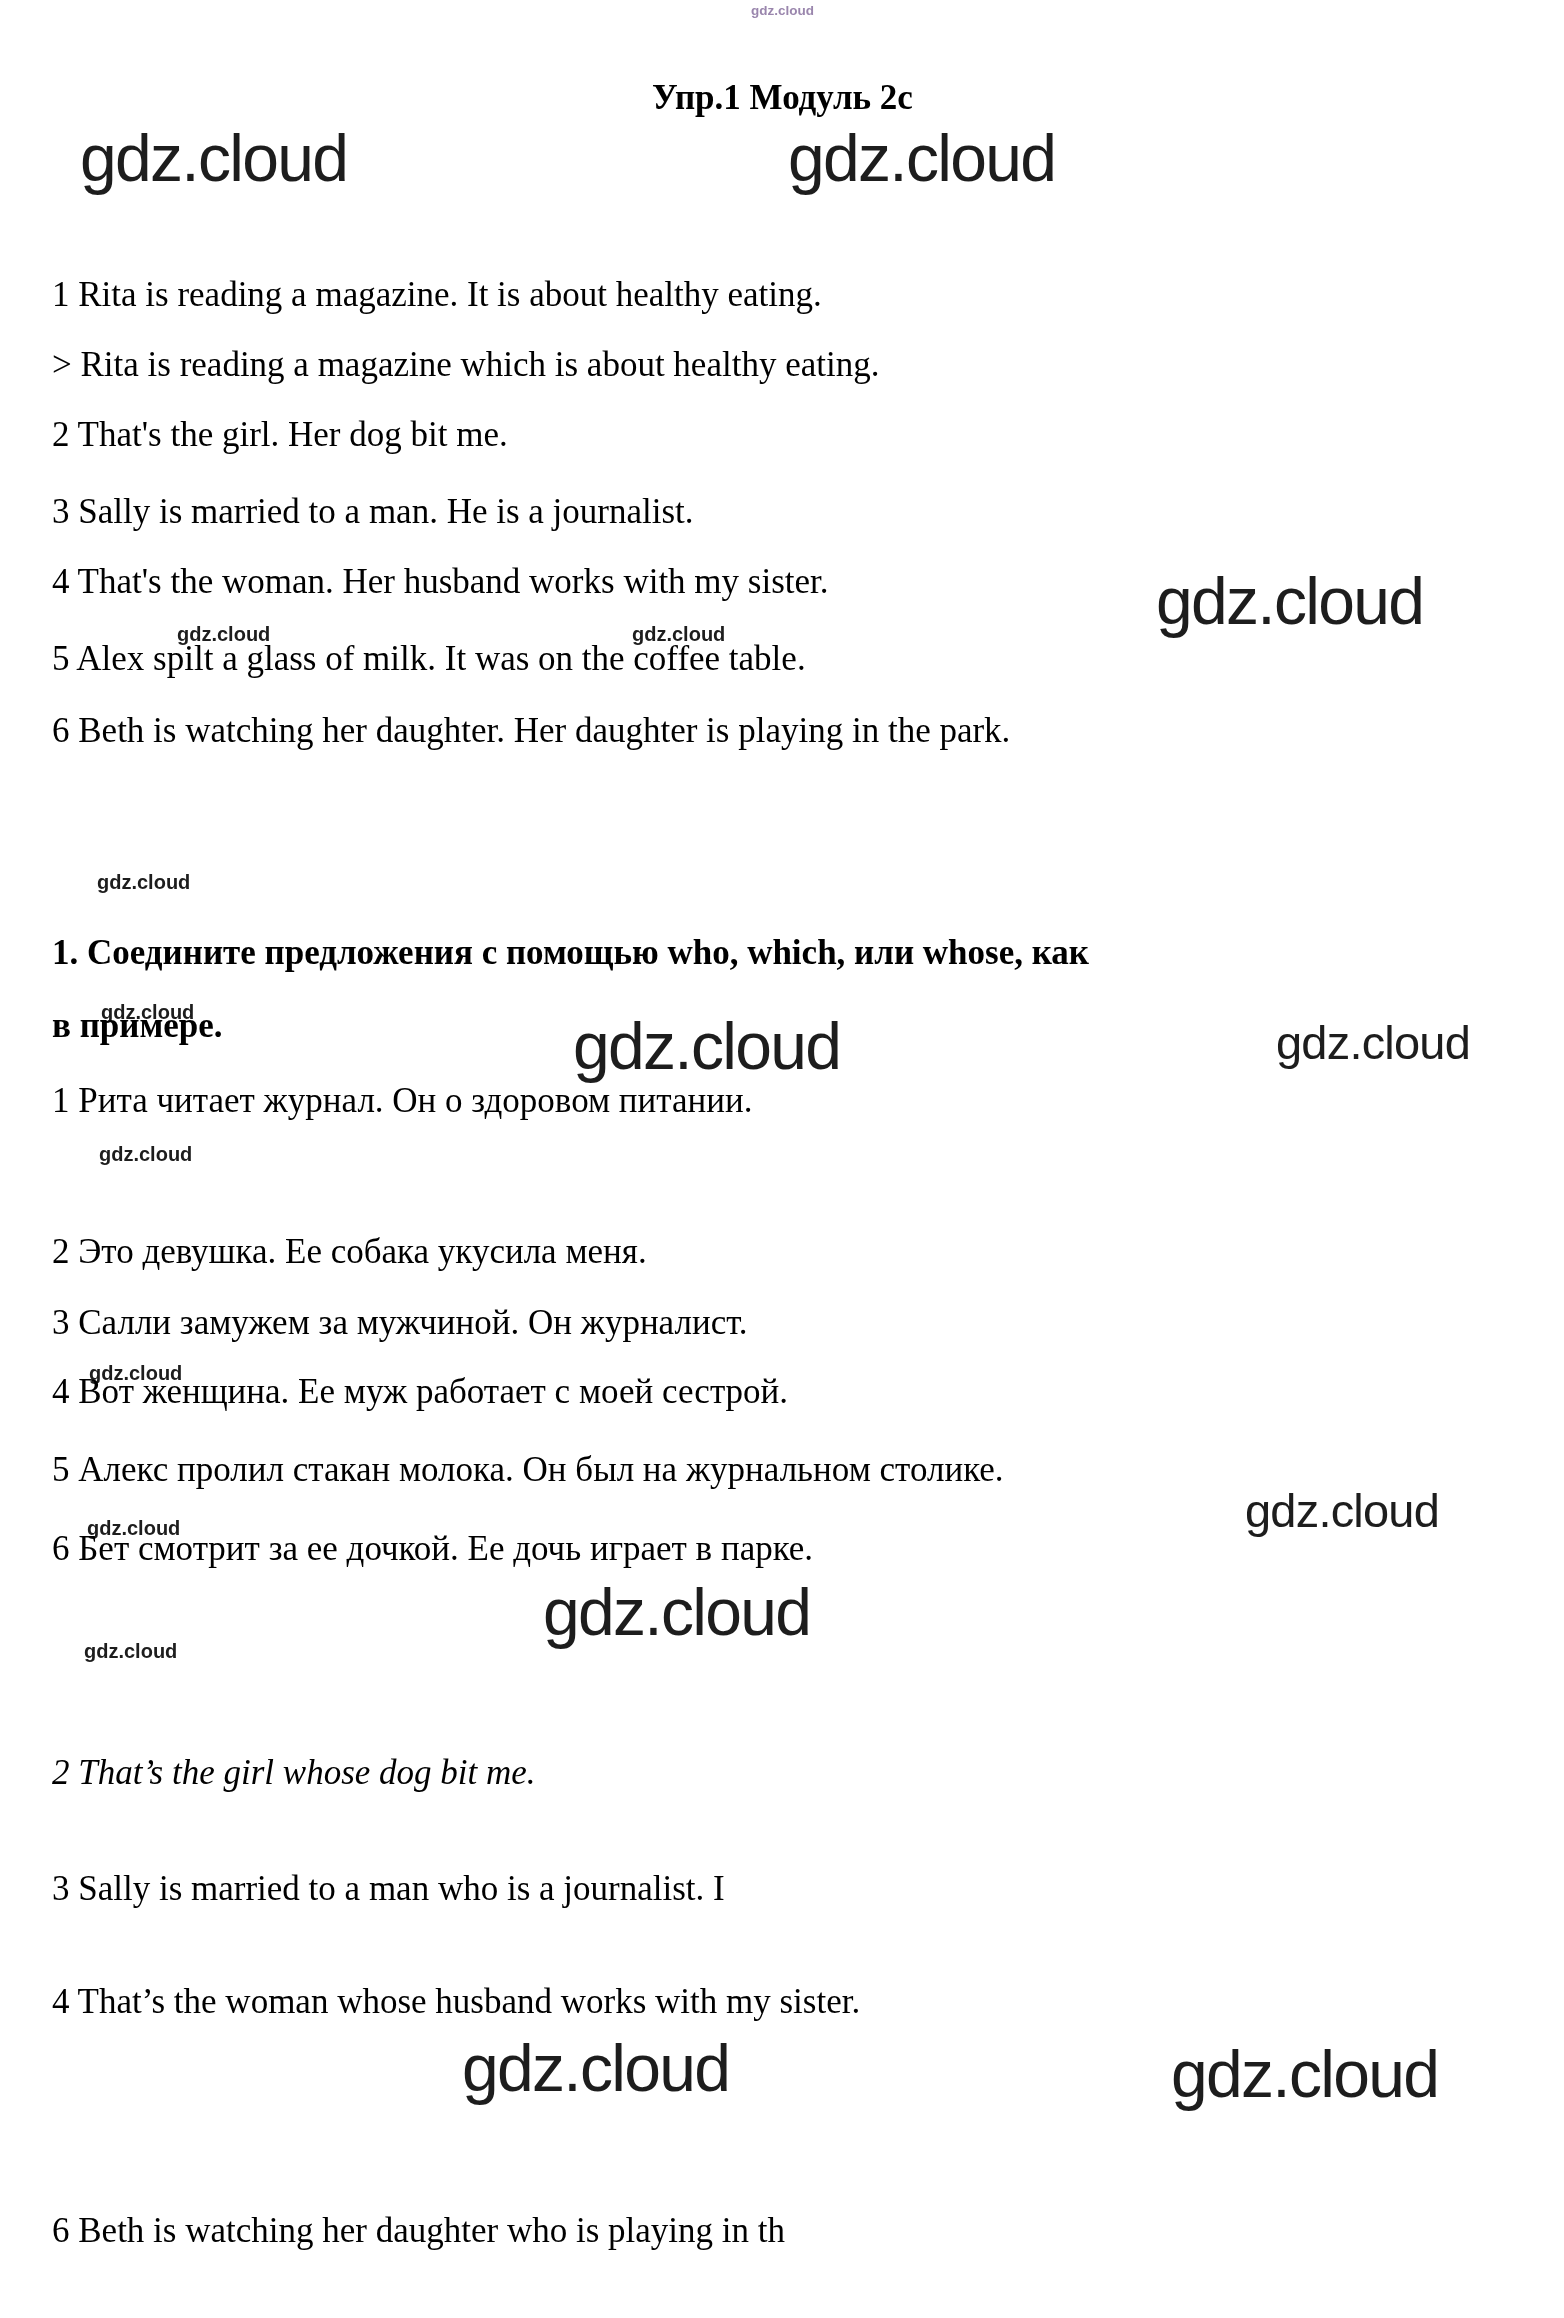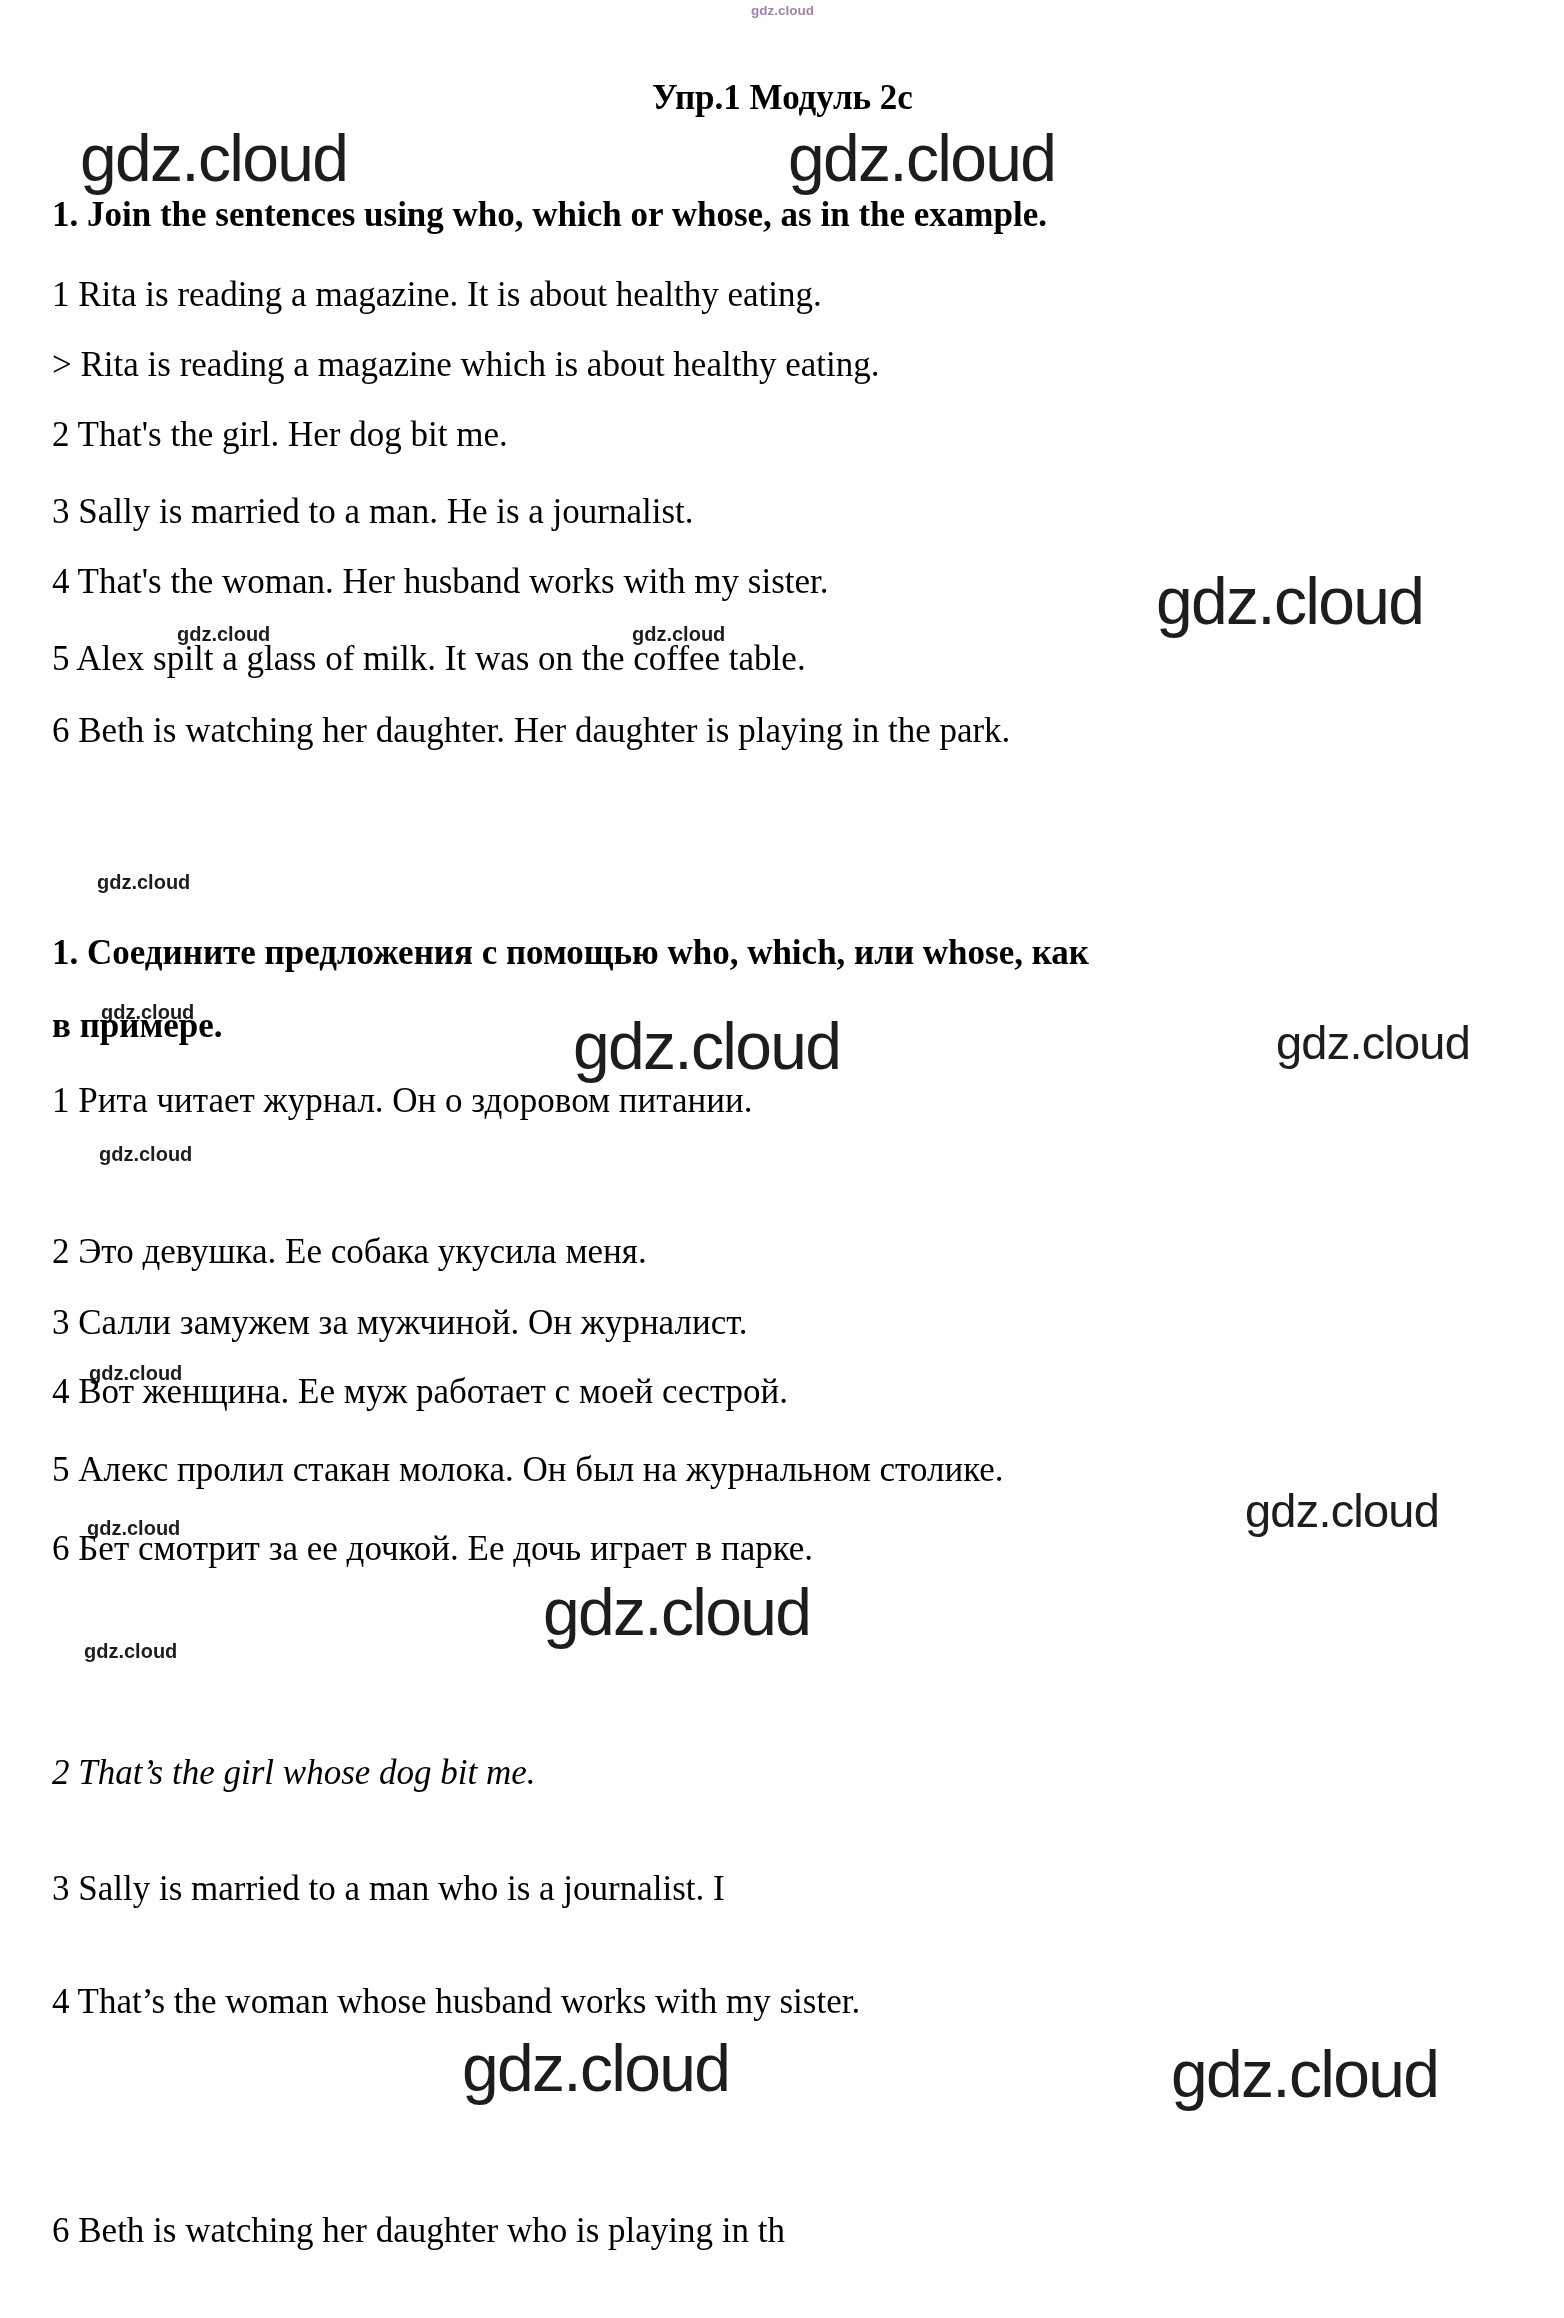--- a/index.html
+++ b/index.html
@@ -100,21 +100,20 @@
   <div class="abs wm wm-sm pos-wm-sm-f">gdz.cloud</div>
   <div class="abs wm wm-sm pos-wm-sm-g">gdz.cloud</div>
   <div class="abs wm wm-md pos-wm-m6">gdz.cloud</div>
   <div class="abs wm wm-lg pos-wm-l7">gdz.cloud</div>
   <div class="abs wm wm-sm pos-wm-sm-h">gdz.cloud</div>
   <div class="abs wm wm-lg pos-wm-l8">gdz.cloud</div>
   <div class="abs wm wm-lg pos-wm-l9">gdz.cloud</div>
 
   <p class="abs bodyline bold center pos-title">Упр.1 Модуль 2с</p>
 
-  <p class="abs bodyline bold pos-h-en">1. Join the sentences using who, which or whose, as in the example.</p>
   <p class="abs bodyline pos-en-0">1 Rita is reading a magazine. It is about healthy eating.</p>
   <p class="abs bodyline pos-en-1">&gt; Rita is reading a magazine which is about healthy eating.</p>
   <p class="abs bodyline pos-en-2">2 That's the girl. Her dog bit me.</p>
   <p class="abs bodyline pos-en-3">3 Sally is married to a man. He is a journalist.</p>
   <p class="abs bodyline pos-en-4">4 That's the woman. Her husband works with my sister.</p>
   <p class="abs bodyline pos-en-5">5 Alex spilt a glass of milk. It was on the coffee table.</p>
   <p class="abs bodyline pos-en-6">6 Beth is watching her daughter. Her daughter is playing in the park.</p>
 
   <p class="abs bodyline bold pos-h-ru-1">1. Соедините предложения с помощью who, which, или whose, как</p>
   <p class="abs bodyline bold pos-h-ru-2">в примере.</p>

